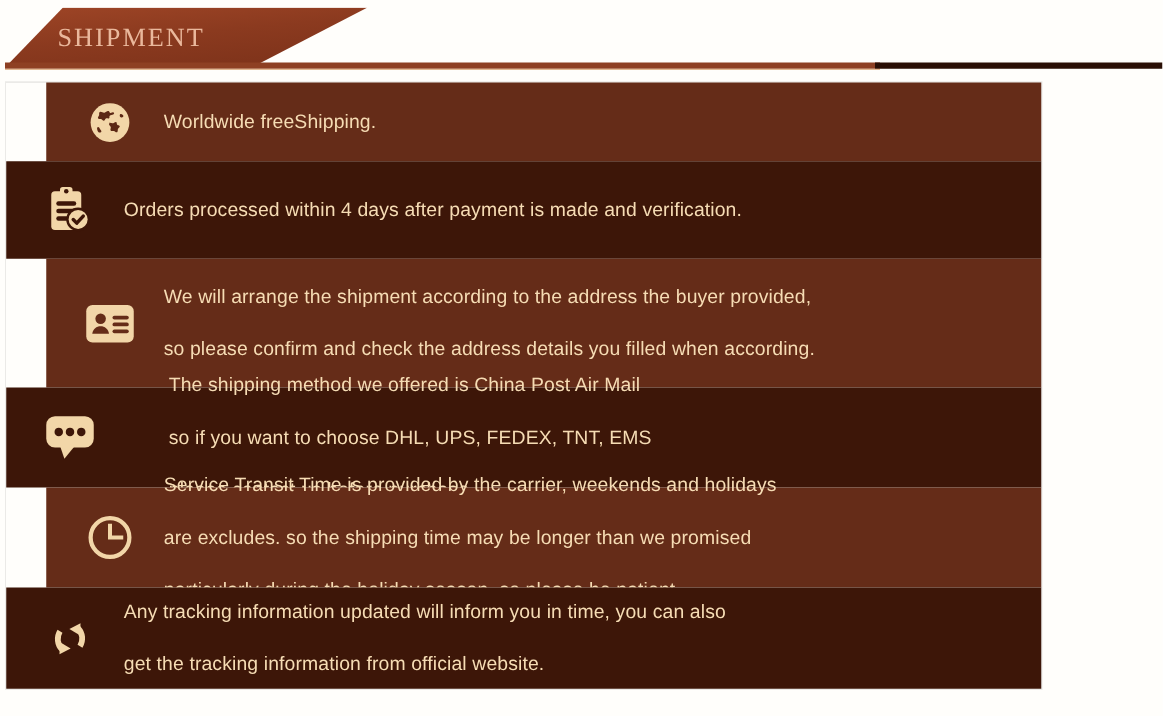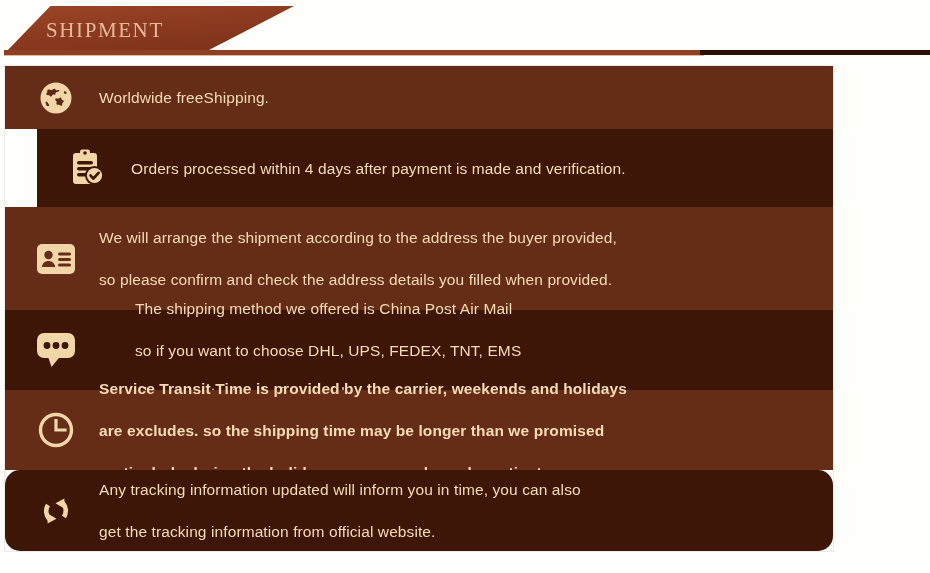--- a/index.html
+++ b/index.html
@@ -80,21 +80,21 @@
     display: flex;
     flex-direction: column;
     box-shadow: 0 0 0 1px rgba(0,0,0,0.08);
   }
   .info-row {
     display: flex;
     align-items: center;
     box-sizing: border-box;
     padding-left: 20px;
   }
-  .info-row.light { background: #652c18; }
+  .info-row.light { background: #652c18; margin-left: 32px; }
   .info-row.dark  { background: #3d1608; }
 
   .row-icon {
     flex: 0 0 auto;
     width: 62px;
     height: 52px;
     display: flex;
     align-items: center;
     justify-content: center;
   }
@@ -105,25 +105,25 @@
     font-size: 15.5px;
     line-height: 21px;
     letter-spacing: .1px;
     white-space: pre-line;
     font-stretch: condensed;
   }
   .row-text .line { display: block; }
 
   
   #row-1 { height: 80px; }
-  #row-2 { height: 100px; margin-left: 32px; }
+  #row-2 { height: 100px; }
   #row-3 { height: 103px; }
   #row-4 { height: 80px; gap: 36px; }
-  #row-5 { height: 80px; font-weight: bold; }
-  #row-6 { height: 81px; border-radius: 15px; }
+  #row-5 { height: 80px; }
+  #row-6 { height: 81px; }
 
   svg { display: block; overflow: visible; }
 </style>
 </head>
 <body>
 
 <div id="header-area">
   <div id="banner-shape"></div>
   <div id="banner-title">SHIPMENT</div>
   <div id="header-rule-light"></div>
@@ -173,21 +173,21 @@
         <rect x="1" y="1" width="38" height="30" rx="5" fill="#f2d6a8"></rect>
         <circle cx="12.5" cy="12" r="4.2" fill="#652c18"></circle>
         <path d="M5.8 24c.6-4 3.4-6 6.7-6s6.1 2 6.7 6z" fill="#652c18"></path>
         <rect x="22" y="9.5" width="13" height="3" rx="1.5" fill="#652c18"></rect>
         <rect x="22" y="15" width="13" height="3" rx="1.5" fill="#652c18"></rect>
         <rect x="22" y="20.5" width="13" height="3" rx="1.5" fill="#652c18"></rect>
       </svg>
     </div>
     <div class="row-text">
       <span class="line">We will arrange the shipment according to the address the buyer provided,</span>
-      <span class="line">so please confirm and check the address details you filled when provided.</span>
+      <span class="line">so please confirm and check the address details you filled when according.</span>
     </div>
   </div>
 
   <div class="info-row dark" id="row-4">
     <div class="row-icon">
       <svg width="40" height="36" viewBox="0 0 40 36">
         <rect x="1" y="1" width="38" height="25" rx="7" fill="#f2d6a8"></rect>
         <path d="M12 24.5 L24 24.5 L15.5 35 Z" fill="#f2d6a8"></path>
         <circle cx="11" cy="13.5" r="3.4" fill="#3d1608"></circle>
         <circle cx="20" cy="13.5" r="3.4" fill="#3d1608"></circle>

